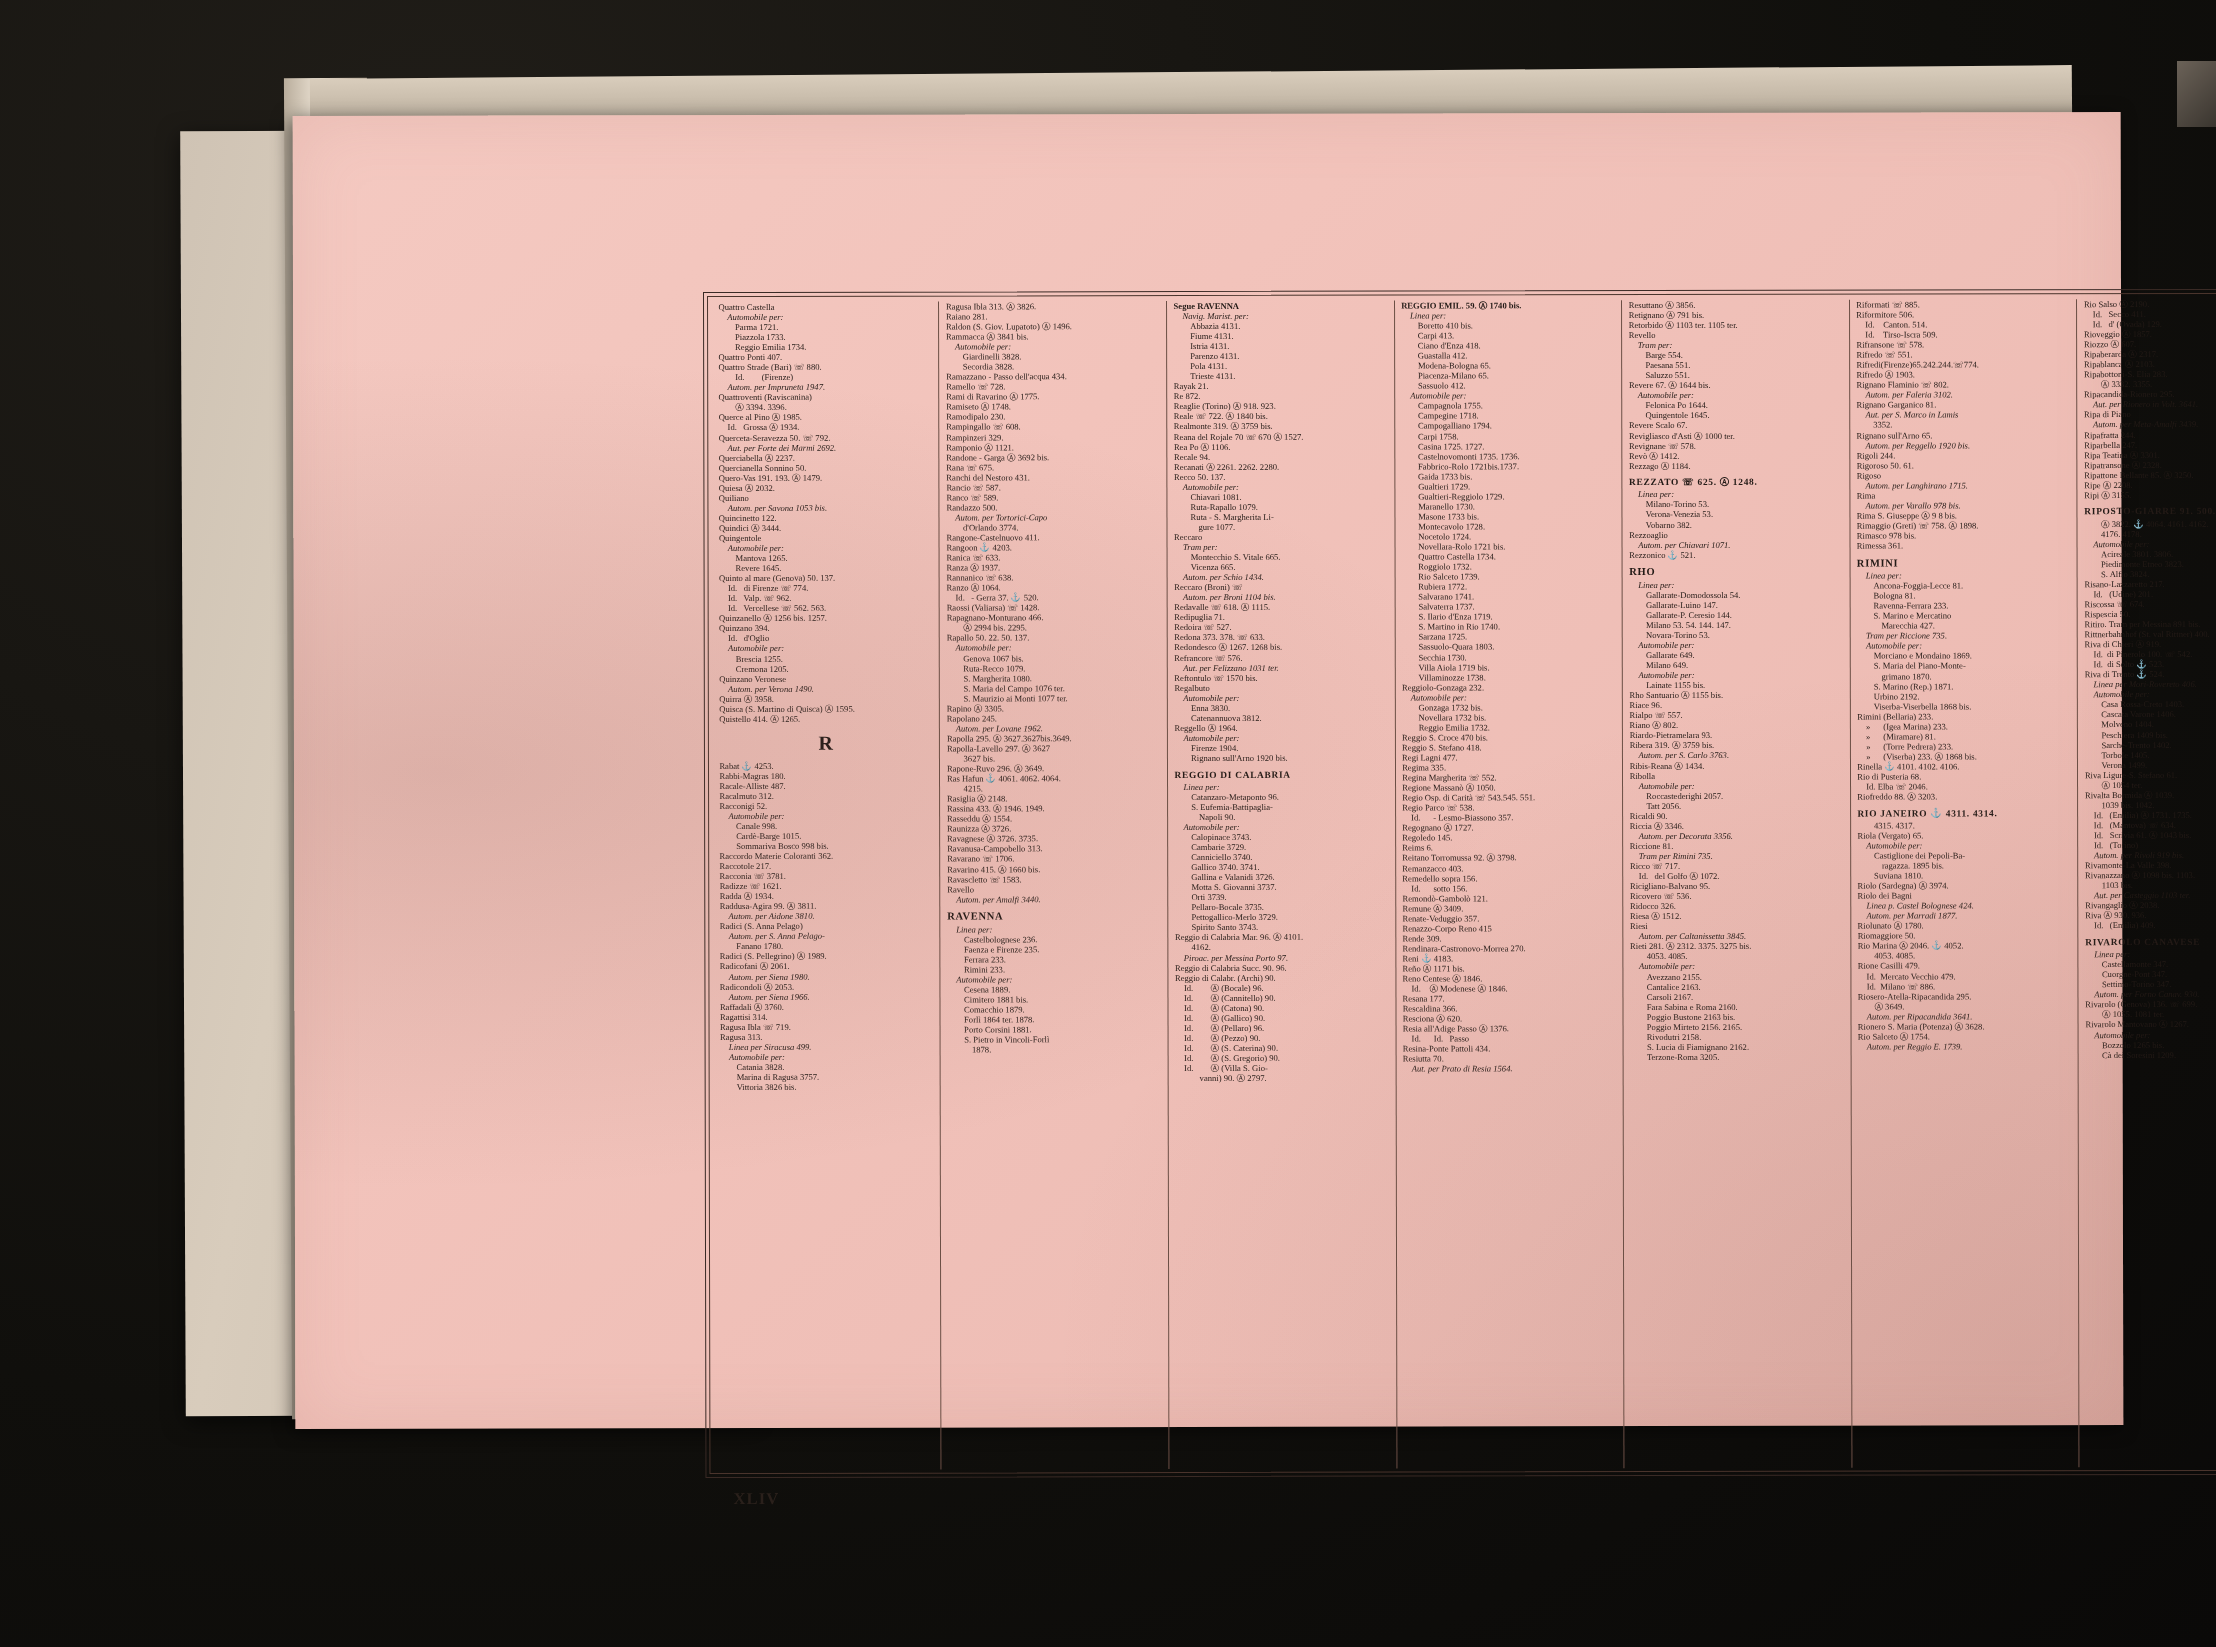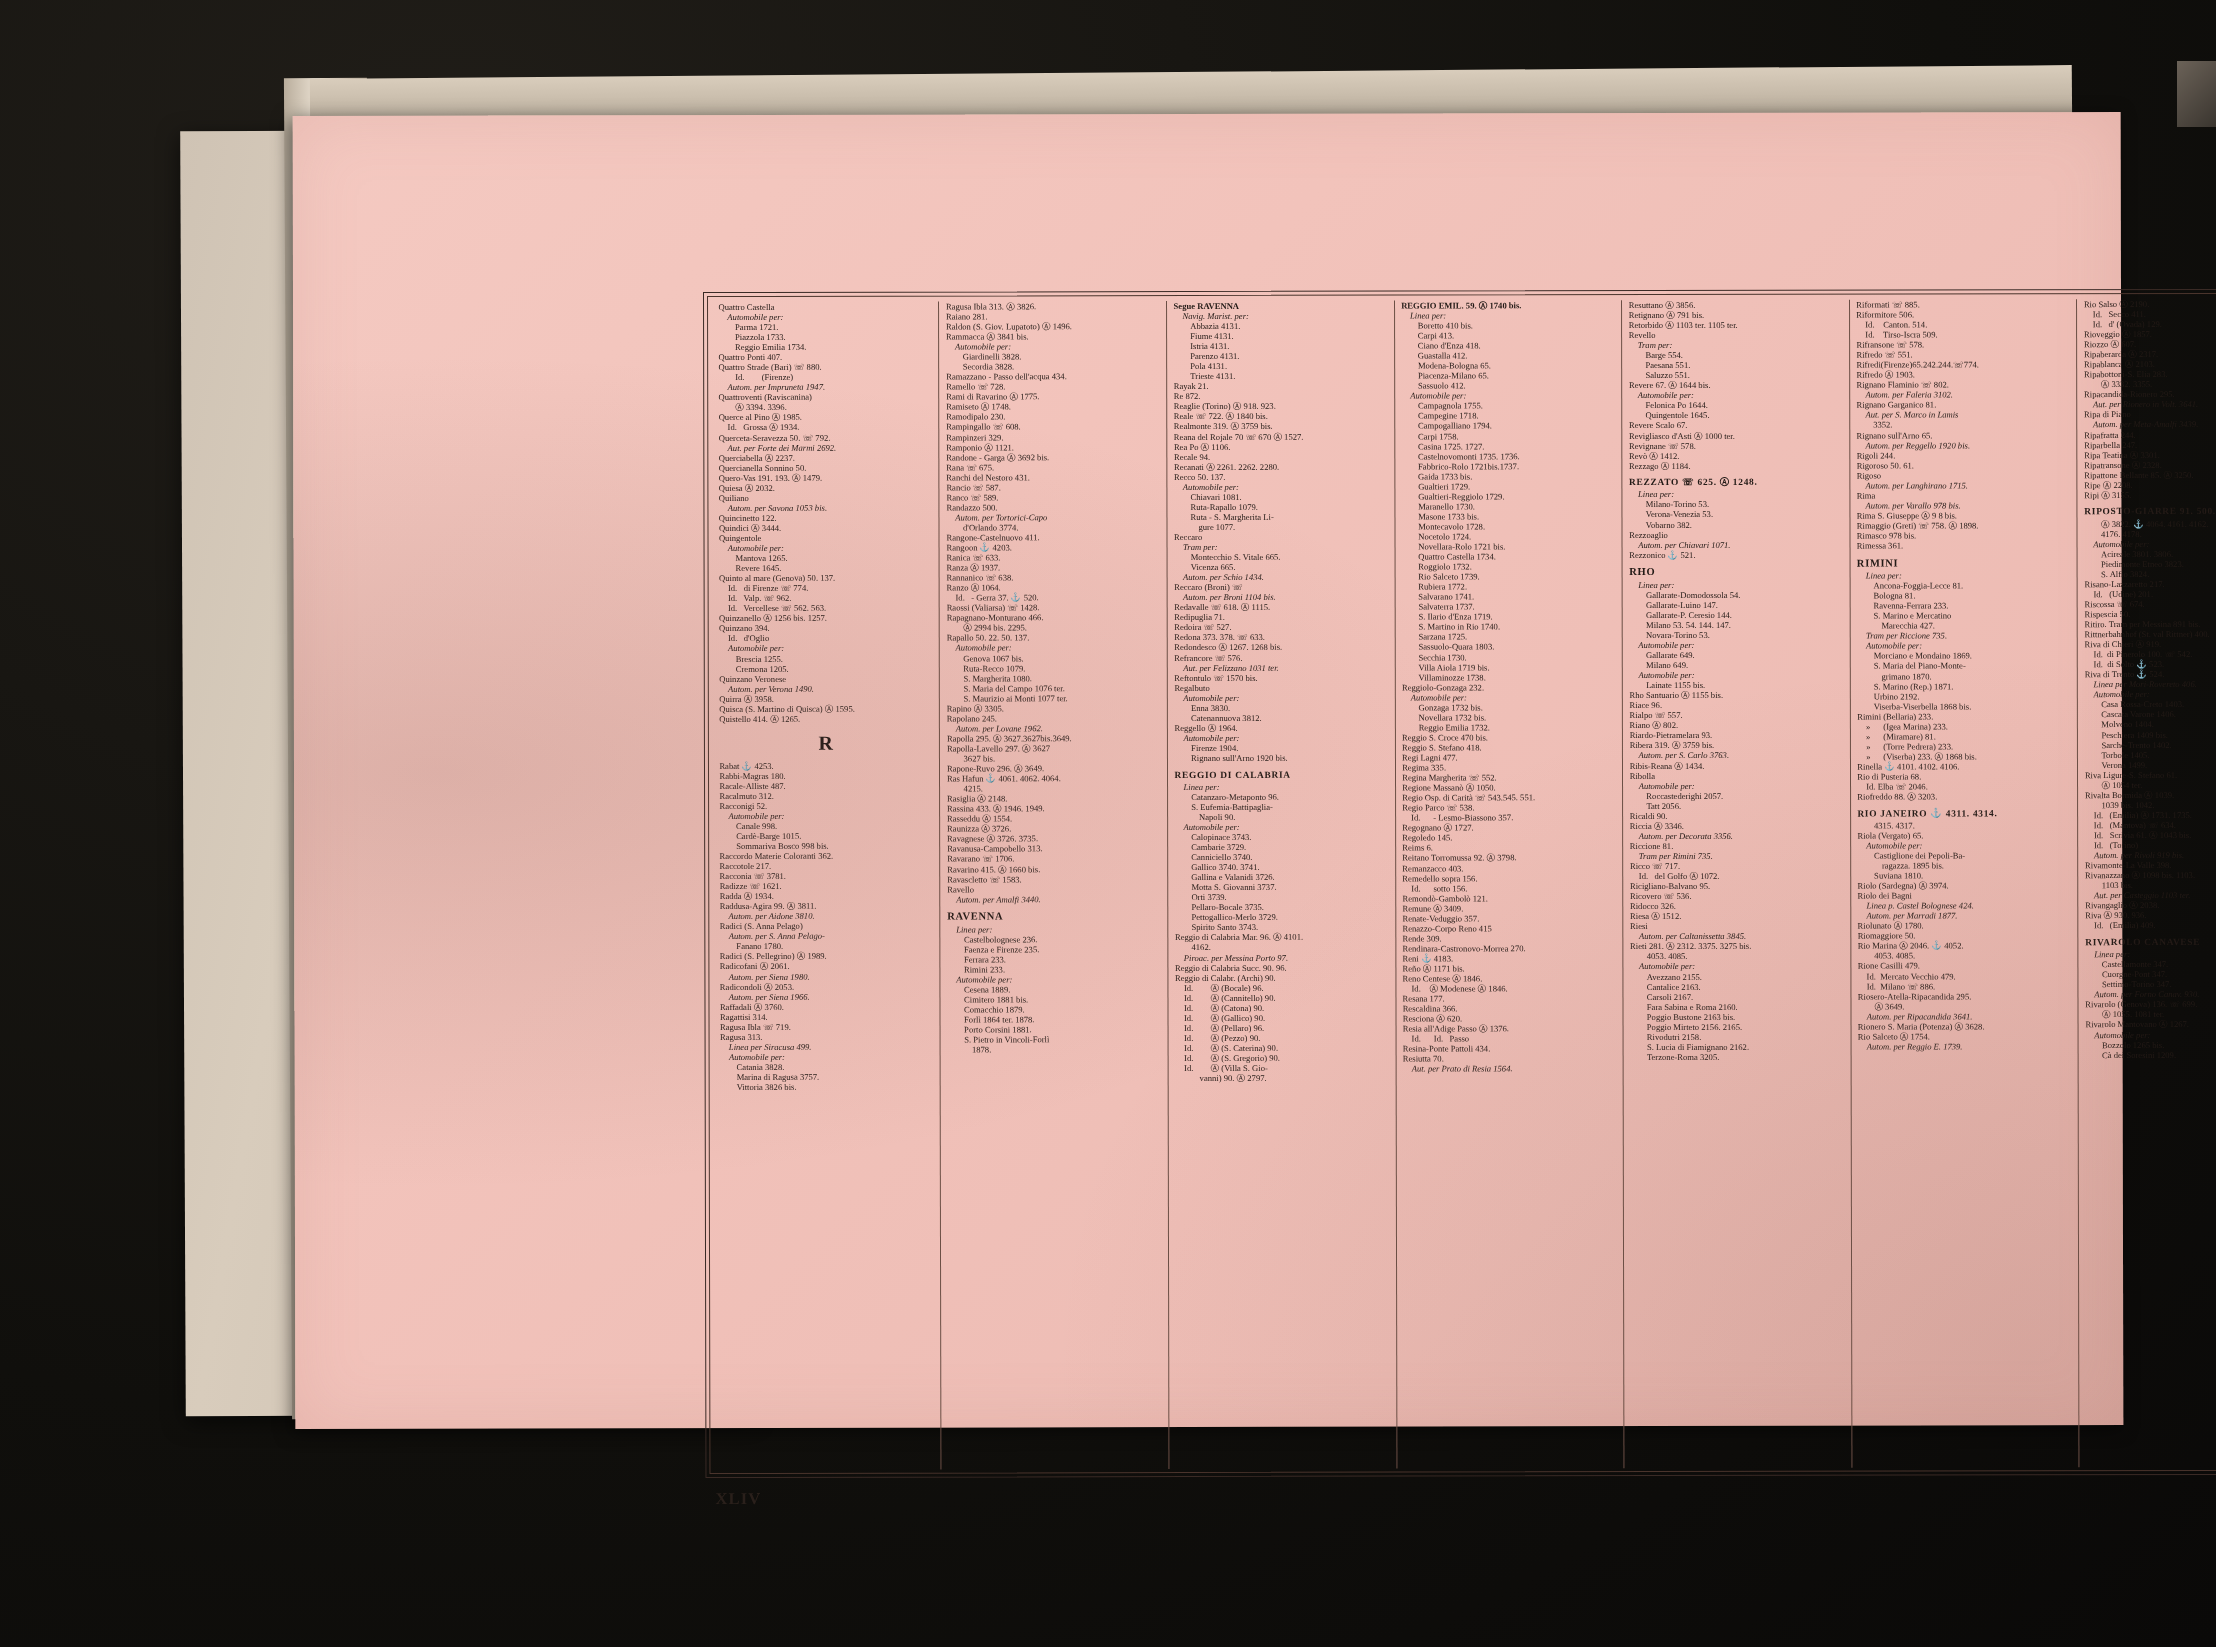--- a/index.html
+++ b/index.html
@@ -96,21 +96,21 @@
     margin:7.8px 0 5.5px 0;
     font-family:"Liberation Serif", serif;
   }
   .secthead{
     font-weight:bold; font-size:10.5px; letter-spacing:0.7px;
     margin:6.6px 0 1.1px 0;
   }
   .secthead.small{ font-size:9.4px; }
   .folio{
     position:absolute;
-    left:420px; top:1374px;
+    left:438px; top:1374px;
     font-size:16.6px; letter-spacing:1.1px; font-weight:bold;
     color:#2a201b;
     font-family:"Liberation Serif", serif;
   }
 </style>
 </head>
 <body>
 
 <div class="desk"></div>
 <div class="under-sheet"></div>

